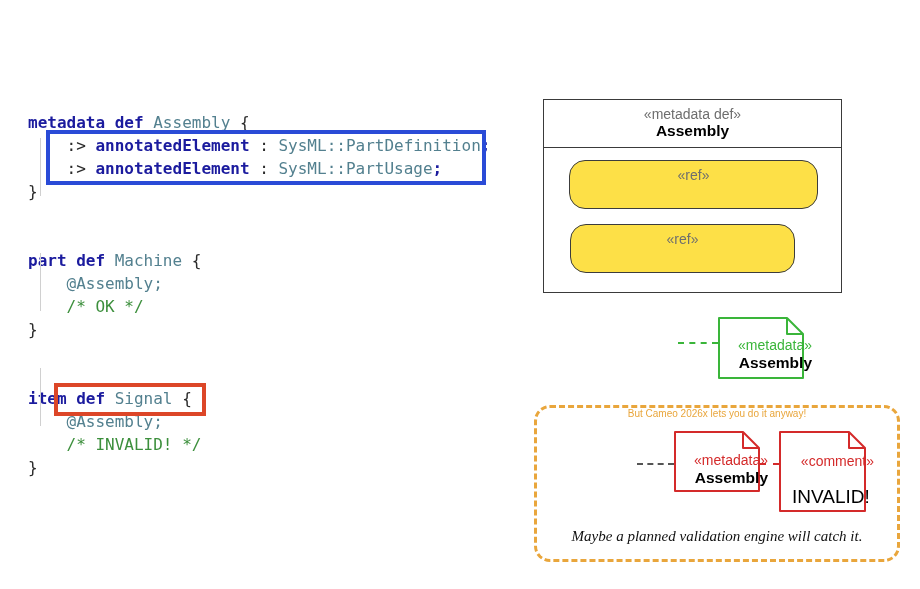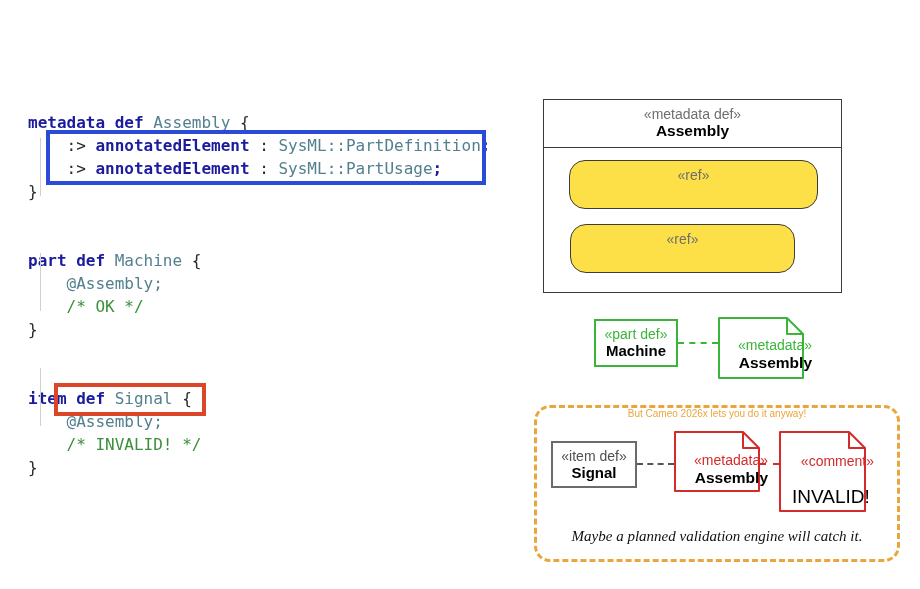--- a/index.html
+++ b/index.html
@@ -82,41 +82,33 @@
       <span class="ename">Assembly</span>
     </div>
     <div class="feature feat1">
       <span class="stereo">«ref»</span>
     </div>
     <div class="feature feat2">
       <span class="stereo">«ref»</span>
     </div>
   </div>
 
-  <div class="ebox machine-box">
-    <span class="stereo green">«part def»</span>
-    <span class="ename">Machine</span>
-  </div>
   <div class="conn conn-green"></div>
   <div class="note" style="left:718px;top:317px;width:86px;height:62px;">
     <svg width="86" height="62" viewBox="0 0 86 62">
       <path d="M1 1 L69 1 L85 17 L85 61 L1 61 Z" fill="#ffffff" stroke="#3ab53a" stroke-width="2" stroke-linejoin="round"></path>
       <path d="M69 1 L69 17 L85 17" fill="none" stroke="#3ab53a" stroke-width="2" stroke-linejoin="round"></path>
     </svg>
     <span class="txt stereo green" style="top:20px;">«metadata»</span>
     <span class="txt ename" style="top:37px;">Assembly</span>
   </div>
 
   <div class="orange-zone"></div>
   <div class="banner">But Cameo 2026x lets you do it anyway!</div>
 
-  <div class="ebox signal-box">
-    <span class="stereo gray">«item def»</span>
-    <span class="ename">Signal</span>
-  </div>
   <div class="conn conn-dark"></div>
 
   <div class="note" style="left:674px;top:431px;width:86px;height:61px;">
     <svg width="86" height="61" viewBox="0 0 86 61">
       <path d="M1 1 L69 1 L85 17 L85 60 L1 60 Z" fill="#ffffff" stroke="#d42a2a" stroke-width="2" stroke-linejoin="round"></path>
       <path d="M69 1 L69 17 L85 17" fill="none" stroke="#d42a2a" stroke-width="2" stroke-linejoin="round"></path>
     </svg>
     <span class="txt stereo red" style="top:21px;">«metadata»</span>
     <span class="txt ename" style="top:38px;">Assembly</span>
   </div>

